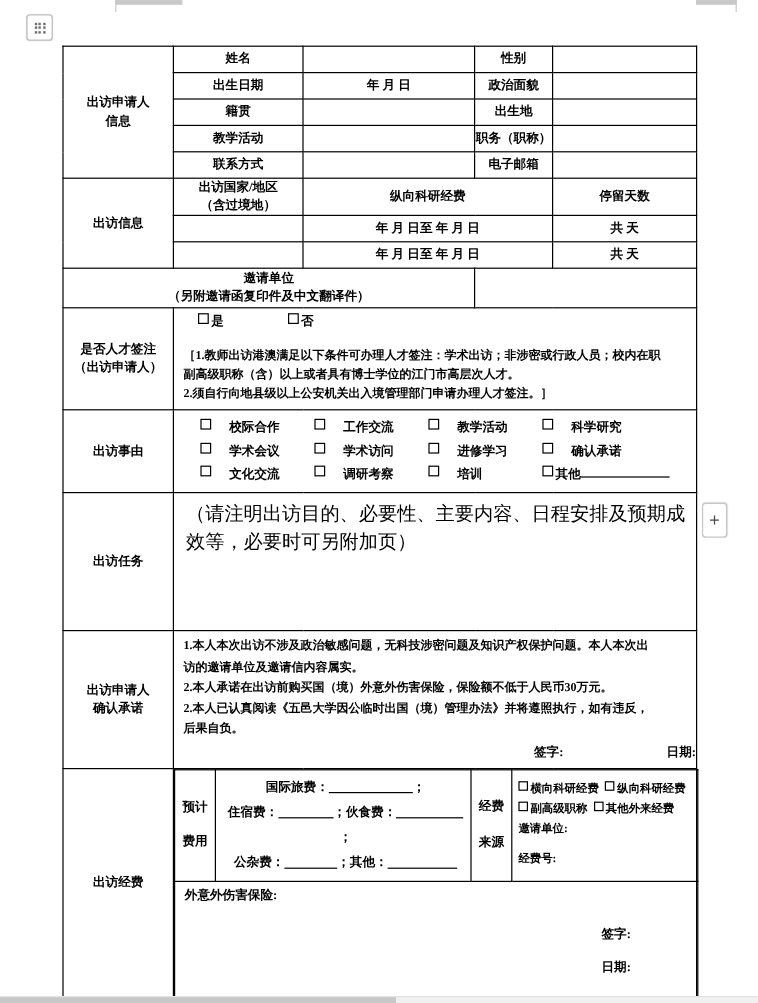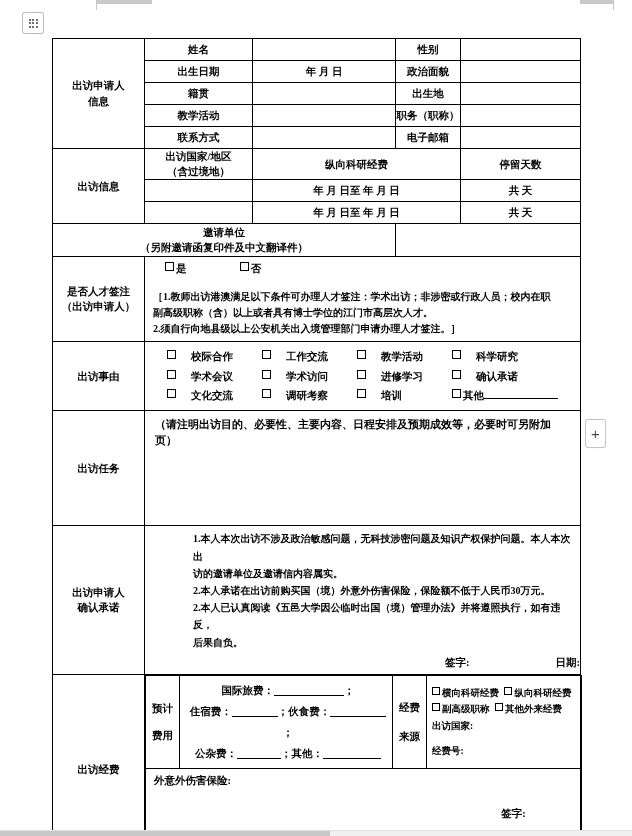--- a/index.html
+++ b/index.html
@@ -128,28 +128,28 @@
     padding:0 8px 4px 8px;
     font-size:10px;
     font-weight:bold;
     line-height:1.62;
     margin-top:10px;
   }
 
   
   .task-hint{
     text-align:left;padding:6px 8px 0 10px;
-    font-size:11px;font-weight:bold;
+    font-size:16px;font-weight:normal;
   }
 
   
   .pledge{
     text-align:left;
     padding:4px 8px 2px 8px;
-    font-size:10px;font-weight:bold;line-height:1.72;margin-left:40px;
+    font-size:10px;font-weight:bold;line-height:1.72;
   }
   .sigline{
     display:flex;
     padding:2px 0 4px 0;
     font-size:10.5px;font-weight:bold;
   }
   .sigline .s1{margin-left:300px;}
   .sigline .s2{margin-left:86px;}
 
   
@@ -463,21 +463,21 @@
                   <span class="cbitem">
                           <span class="cb"></span>
                           <span>副高级职称</span>
                         </span>
                   <span class="cbitem" style="margin-left:3px">
                           <span class="cb"></span>
                           <span>其他外来经费</span>
                         </span>
                 </div>
                 <div>
-                  <span>出访国家:</span><span></span>
+                  <span>邀请单位:</span><span></span>
                 </div>
                 <div style="height:9px"></div>
                 <div>
                   <span>经费号:</span><span></span>
                 </div>
               </div>
             </td>
           </tr>
           <tr>
             <td colspan="4" style="height:95px;vertical-align:top">

